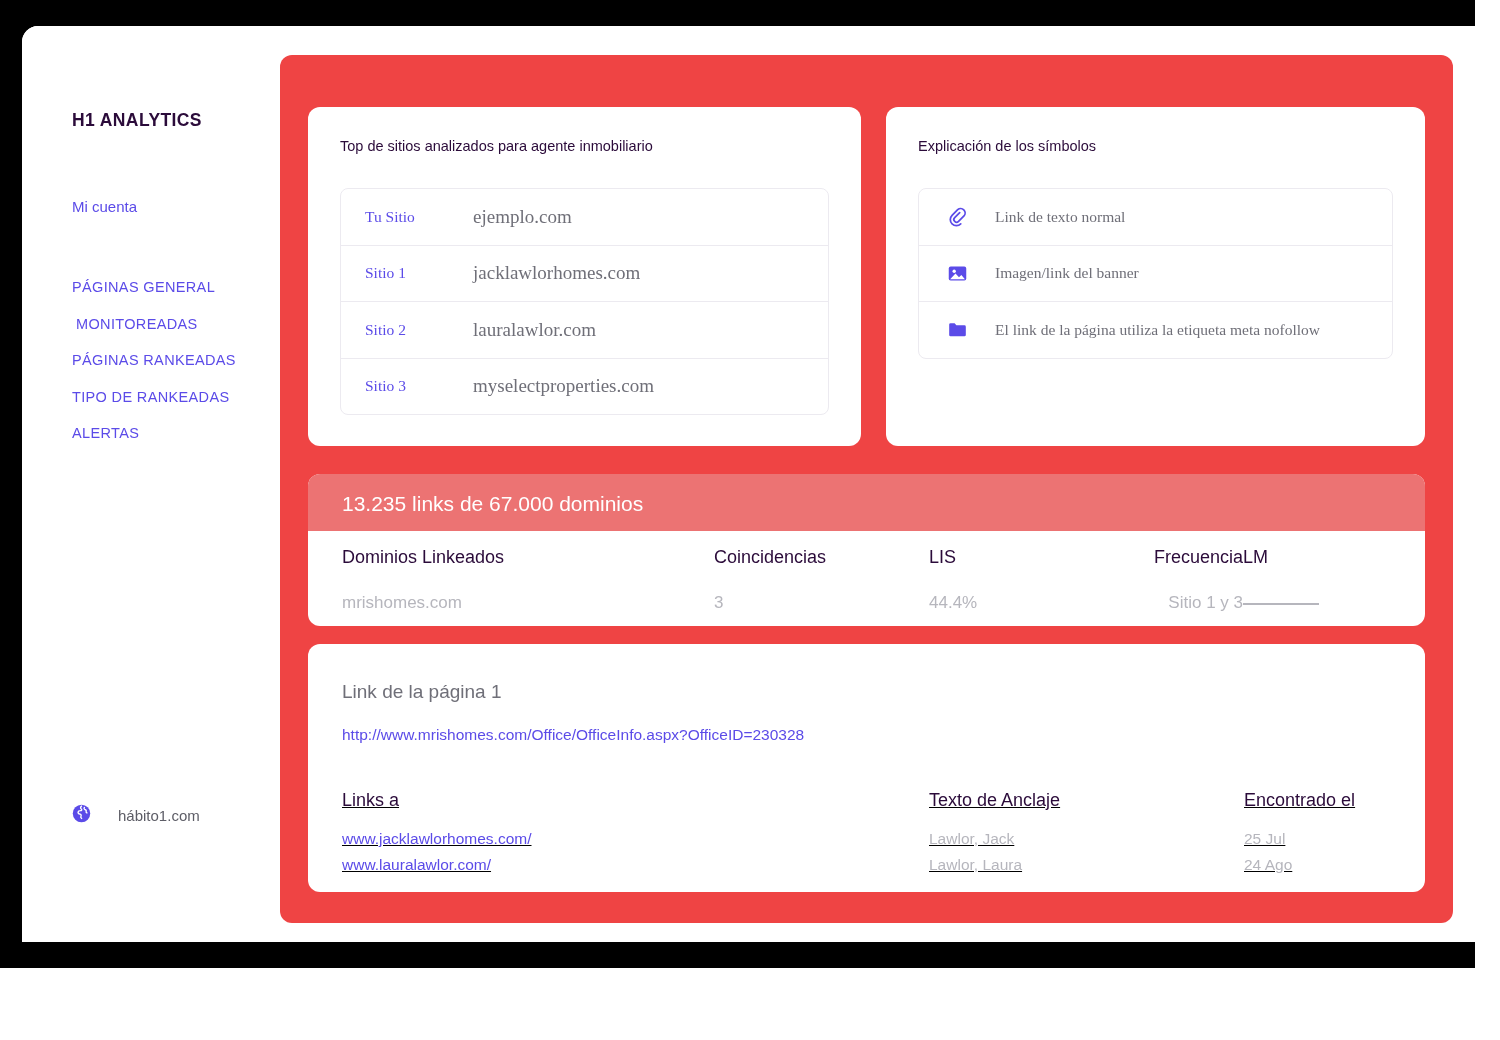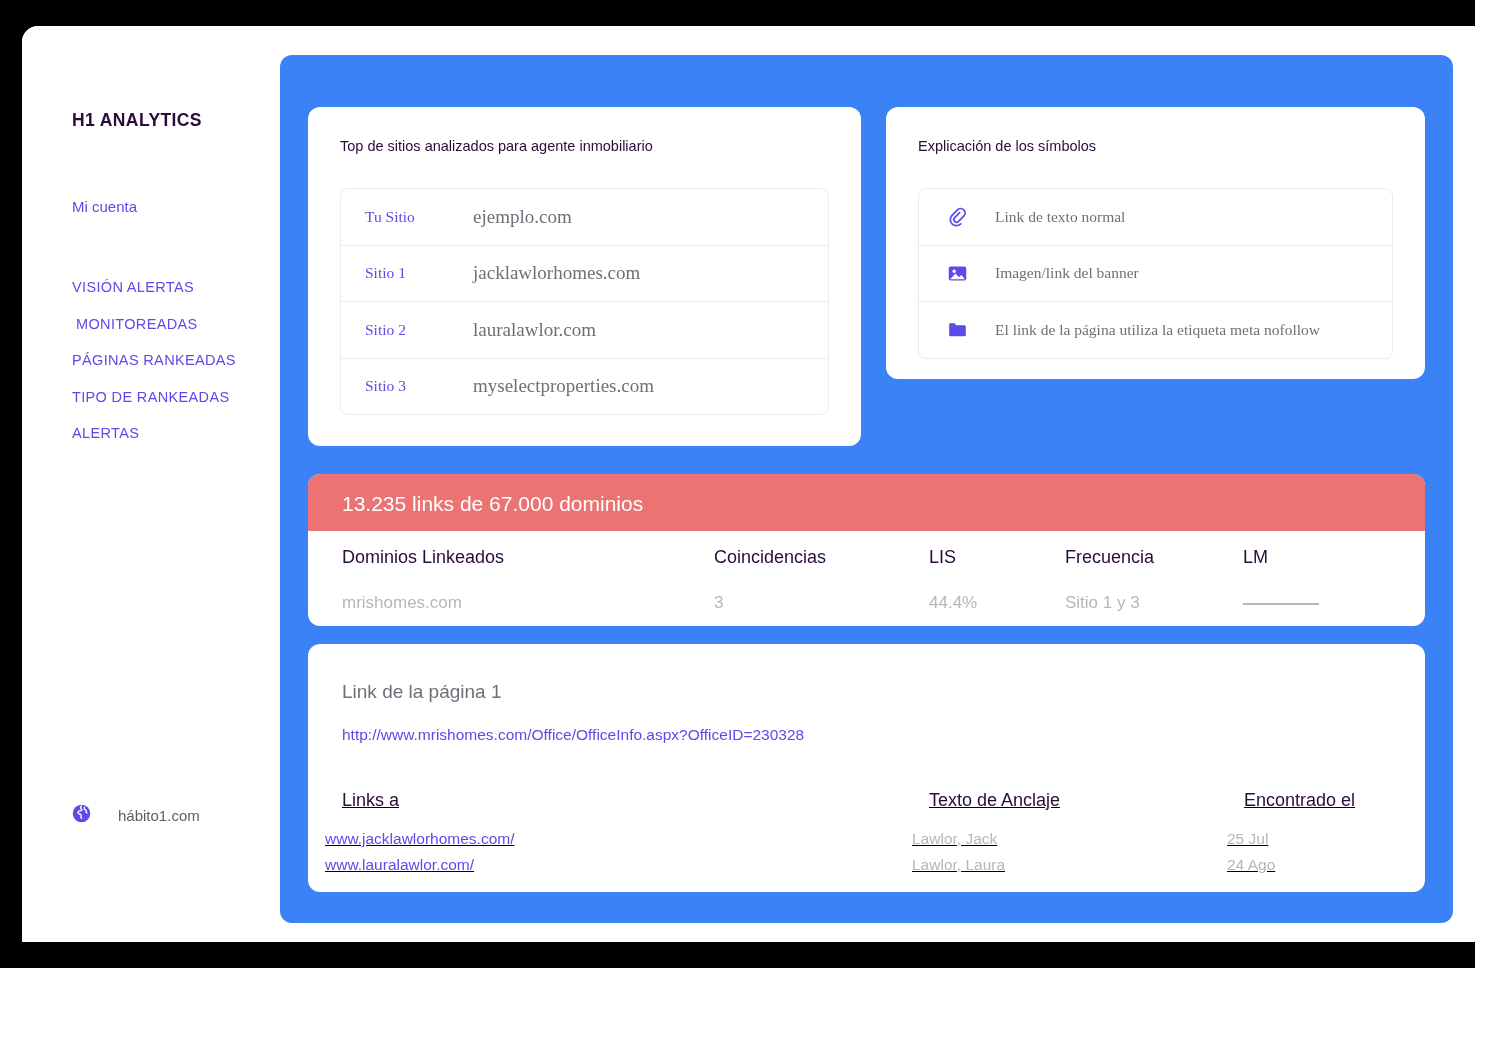--- a/index.html
+++ b/index.html
@@ -89,33 +89,33 @@
     color: #5d5d66;
   }
 
   
   #panel {
     position: absolute;
     left: 258px;
     top: 29px;
     width: 1173px;
     height: 868px;
-    background: #3b82f6;
+    background: #ef4444;
     border-radius: 12px;
   }
 
   .card {
     position: absolute;
     background: #ffffff;
     border-radius: 12px;
   }
 
   
   #card-sites { left: 28px; top: 52px; width: 553px; height: 339px; }
-  #card-symbols { left: 606px; top: 52px; width: 539px; height: 272px; }
+  #card-symbols { left: 606px; top: 52px; width: 539px; height: 339px; }
 
   .card-title {
     position: absolute;
     left: 32px;
     top: 31px;
     font-size: 14.5px;
     color: #2b0b3a;
   }
   .inner-table {
     position: absolute;
@@ -188,21 +188,21 @@
   .stats-row {
     display: flex;
     align-items: center;
     padding-left: 34px;
   }
   .stats-head { height: 52px; }
   .stats-body { height: 40px; }
   .col-dom   { width: 372px; }
   .col-coin  { width: 215px; }
   .col-lis   { width: 136px; }
-  .col-frec  { width: 178px; }
+  .col-frec  { width: 178px; text-align: right; }
   .col-lm    { width: 160px; }
   .hcell {
     font-size: 18px;
     color: #2b0b3a;
   }
   .bcell {
     font-size: 17px;
     color: #b6b6bd;
   }
   #lm-dash {
@@ -236,21 +236,21 @@
     top: 130px;
     width: 100%;
     text-decoration: underline;
   }
   .lg-row {
     display: flex;
     align-items: center;
     padding-left: 34px;
   }
   .lg-head { height: 52px; }
-  .lg-body { height: 26px; padding-left: 17px; }
+  .lg-body { height: 26px; }
   .lcol-a { width: 587px; }
   .lcol-b { width: 315px; }
   .lcol-c { width: 180px; }
   .lhcell { font-size: 18px; color: #2b0b3a; }
   .lbcell-link {
     font-size: 15.5px;
     color: #5b4be8;
     cursor: pointer;
   }
   .lbcell { font-size: 15.5px; color: #b6b6bd; }
@@ -260,21 +260,21 @@
 
 <div id="frame">
   <div id="window">
 
     <div id="sidebar">
       <div id="app-title">H1 ANALYTICS</div>
 
       <div id="account-link">Mi cuenta</div>
 
       <div id="nav">
-        <div class="nav-item">VISIÓN ALERTAS</div>
+        <div class="nav-item">PÁGINAS GENERAL</div>
         <div class="nav-item indent">MONITOREADAS</div>
         <div class="nav-item">PÁGINAS RANKEADAS</div>
         <div class="nav-item">TIPO DE RANKEADAS</div>
         <div class="nav-item">ALERTAS</div>
       </div>
 
       <div id="brand">
         <span>
           <svg width="19" height="19" viewBox="0 0 20 20">
             <circle cx="10" cy="10" r="9.2" fill="#5B4BE8"></circle>

